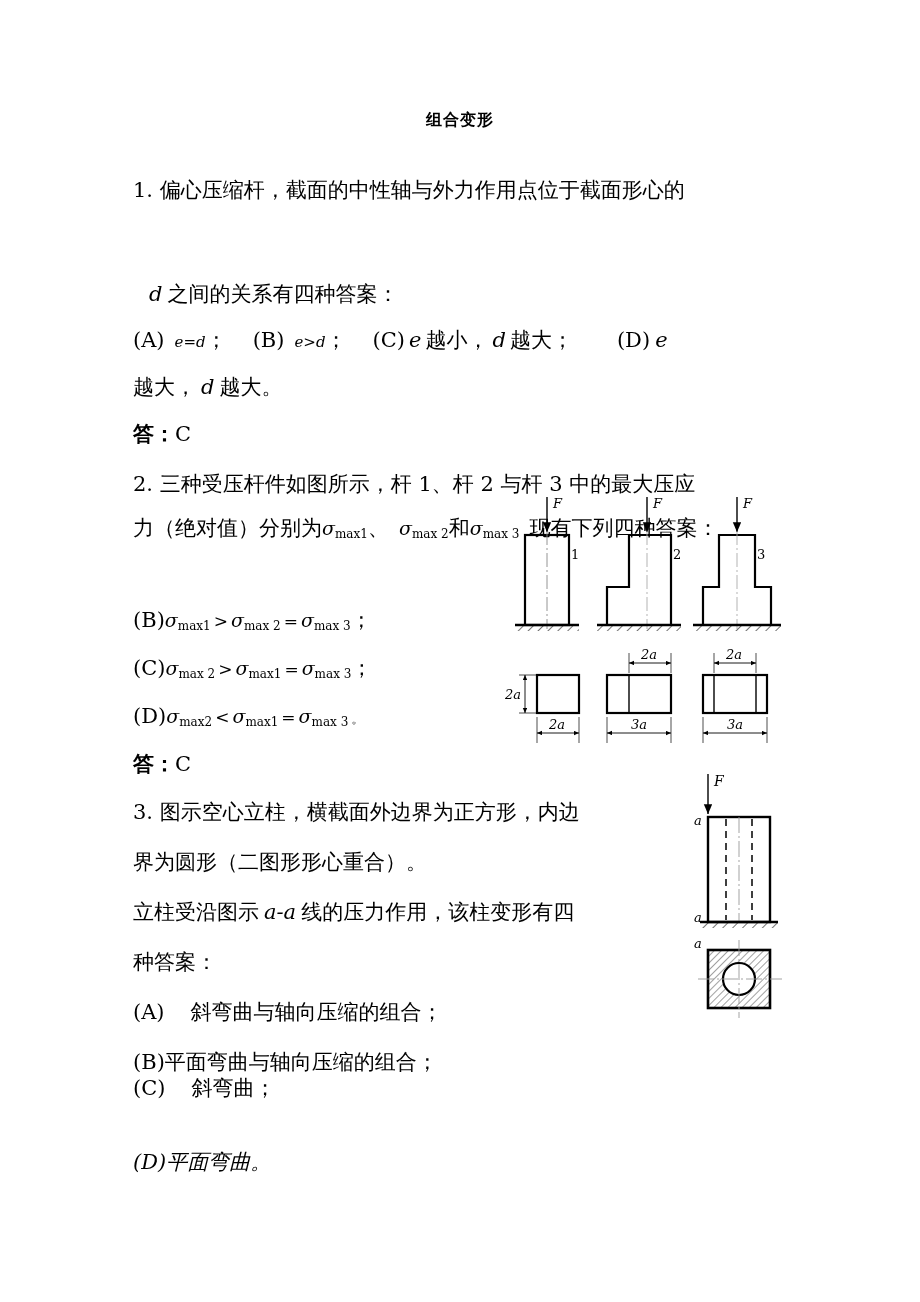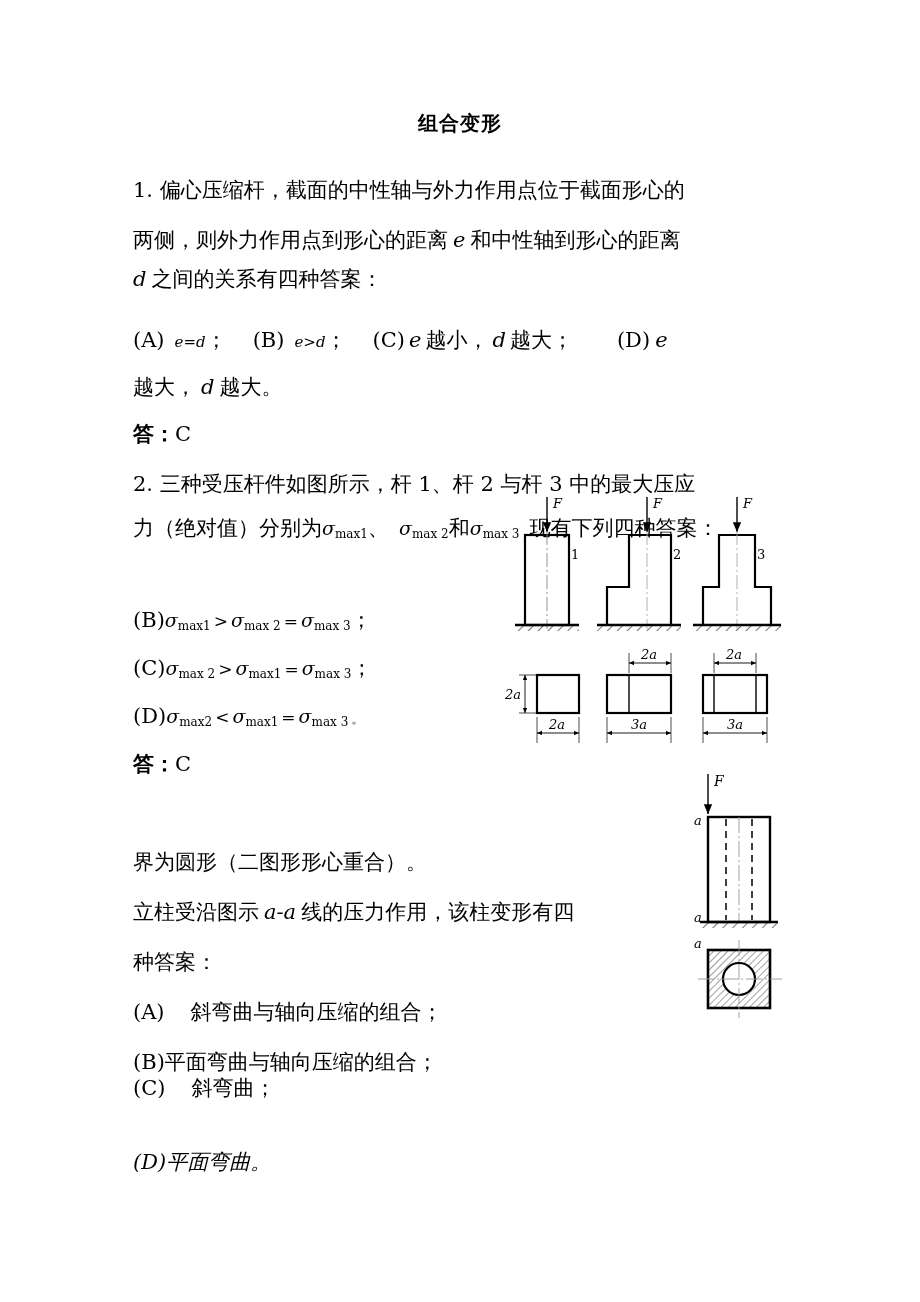--- a/index.html
+++ b/index.html
@@ -23,21 +23,21 @@
     height: 1302px;
   }
 
   
   .doc-title {
     position: absolute;
     top: 110px;
     left: 0;
     width: 920px;
     text-align: center;
-    font-size: 20px;
+    font-size: 16px;
     font-weight: bold;
     font-family: "DejaVu Sans", "Liberation Sans", sans-serif;
     letter-spacing: 1px;
   }
 
   .line {
     position: absolute;
     left: 133px;
     font-size: 21px;
     line-height: 24px;
@@ -65,25 +65,22 @@
 </style>
 </head>
 <body>
 
 <div class="page">
 
   <div class="doc-title">组合变形</div>
 
   <div class="line" style="top:178px;">1. 偏心压缩杆，截面的中性轴与外力作用点位于截面形心的</div>
 
-  <div class="line" style="top:228px;">
-    <span>两侧，则外力作用点到形心的距离</span><span class="ital" style="padding:0 5px;">e</span><span>和中性轴到形心的距离</span>
-  </div>
-
-  <div class="line" style="top:267px;">
+
+  <div class="line" style="top:282px;margin-left:16px;">
     <span class="ital" style="padding-right:5px;">d</span><span>之间的关系有四种答案：</span>
   </div>
 
   <div class="line" style="top:328px;">
     <span>(A)</span><span class="sp-sm"></span><span class="mathsmall">e</span><span class="mathop">=</span><span class="mathsmall">d</span><span>；</span><span class="sp-md"></span><span>(B)</span><span class="sp-sm"></span><span class="mathsmall">e</span><span class="mathop">&gt;</span><span class="mathsmall">d</span><span>；</span><span class="sp-md"></span><span>(C)</span><span class="ital" style="padding:0 4px;">e</span><span>越小，</span><span class="ital" style="padding:0 4px;">d</span><span>越大；</span><span class="sp-lg"></span><span>(D)</span><span class="ital" style="padding-left:5px;">e</span>
   </div>
 
   <div class="line" style="top:375px;">
     <span>越大，</span><span class="ital" style="padding:0 5px;">d</span><span>越大。</span>
   </div>
@@ -205,20 +202,21 @@
         <text x="221" y="164" font-family="'DejaVu Serif','Liberation Serif',serif" font-style="italic" font-size="13">2a</text>
 
         <line x1="198" y1="238" x2="262" y2="238" stroke="#000" stroke-width="0.9" marker-start="url(#arSr)" marker-end="url(#arS)"></line>
         <line x1="198" y1="222" x2="198" y2="248" stroke="#000" stroke-width="0.7"></line>
         <line x1="262" y1="222" x2="262" y2="248" stroke="#000" stroke-width="0.7"></line>
         <text x="222" y="234" font-family="'DejaVu Serif','Liberation Serif',serif" font-style="italic" font-size="13">3a</text>
       </g>
     </svg>
   </div>
 
+  <div class="line" style="top:800px;">3. 图示空心立柱，横截面外边界为正方形，内边</div>
   <div class="line" style="top:850px;">界为圆形（二图形形心重合）。</div>
 
   <div class="line" style="top:900px;">
     <span>立柱受沿图示</span><span class="ital" style="padding:0 5px;">a-a</span><span>线的压力作用，该柱变形有四</span>
   </div>
 
   <div class="line" style="top:950px;text-align:right;">种答案：</div>
 
   <div class="line" style="top:1000px;">
     <span>(A)</span><span class="sp-md"></span><span>斜弯曲与轴向压缩的组合；</span>

